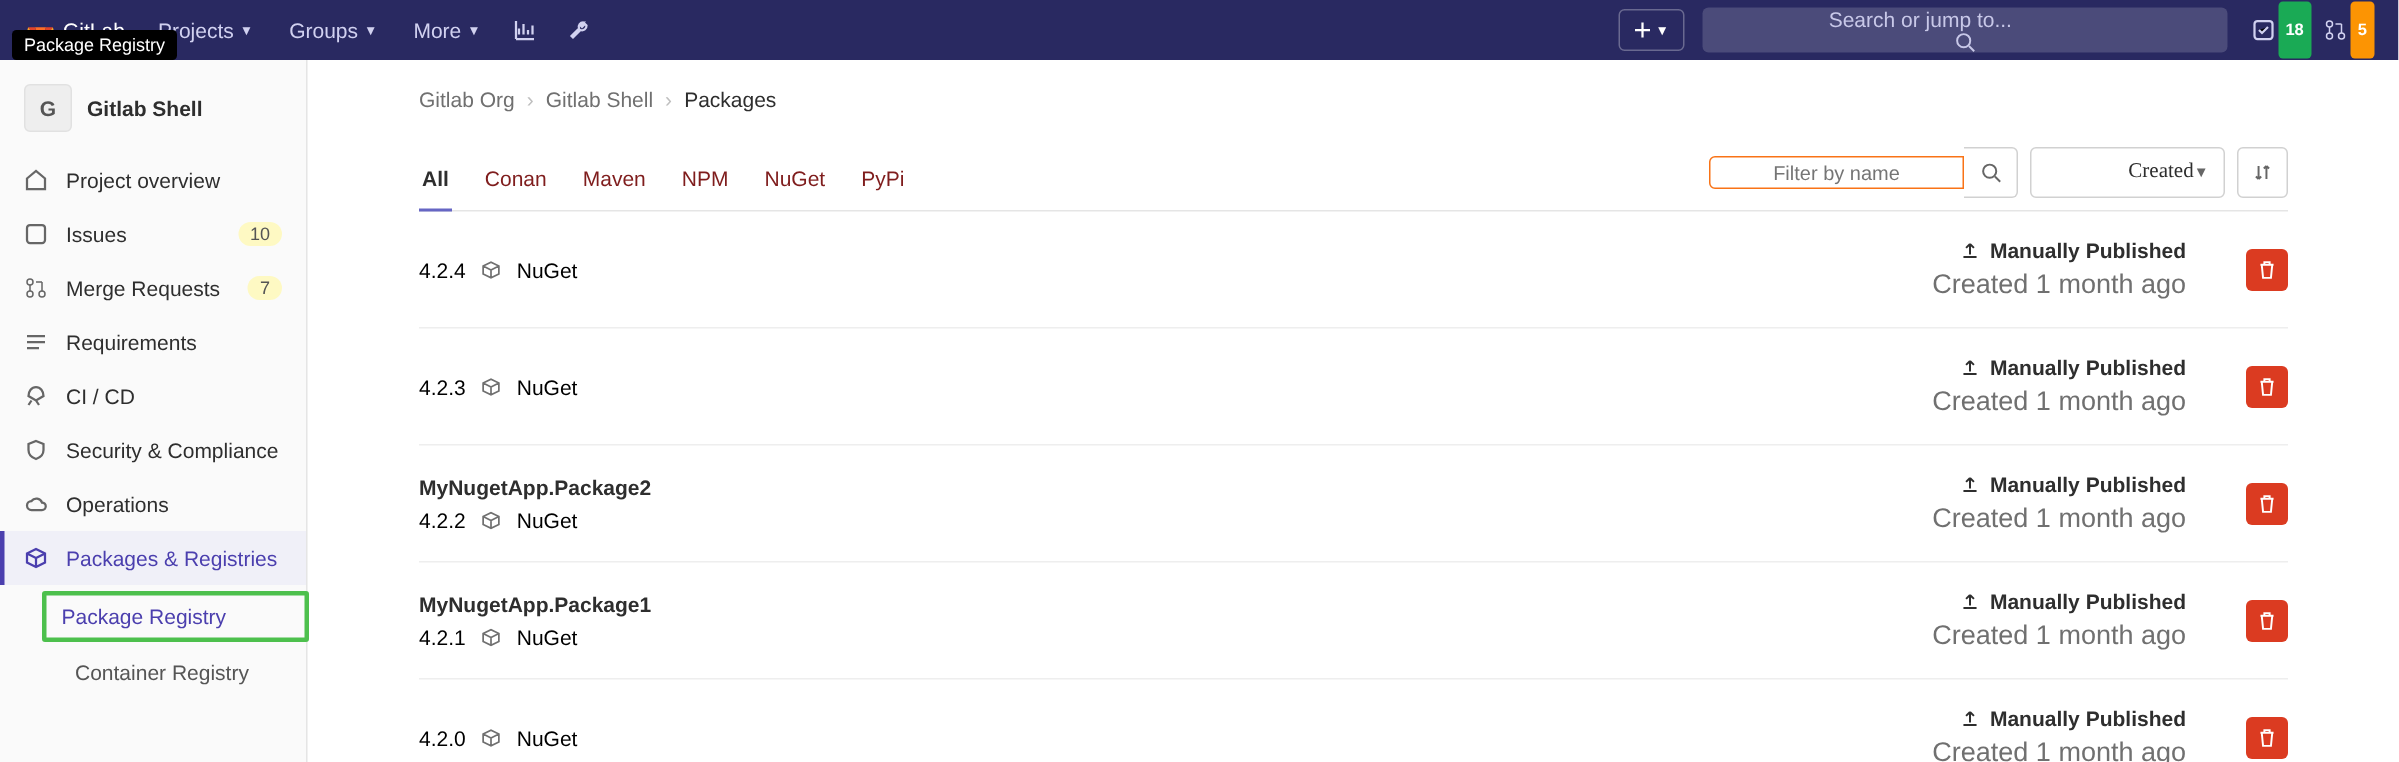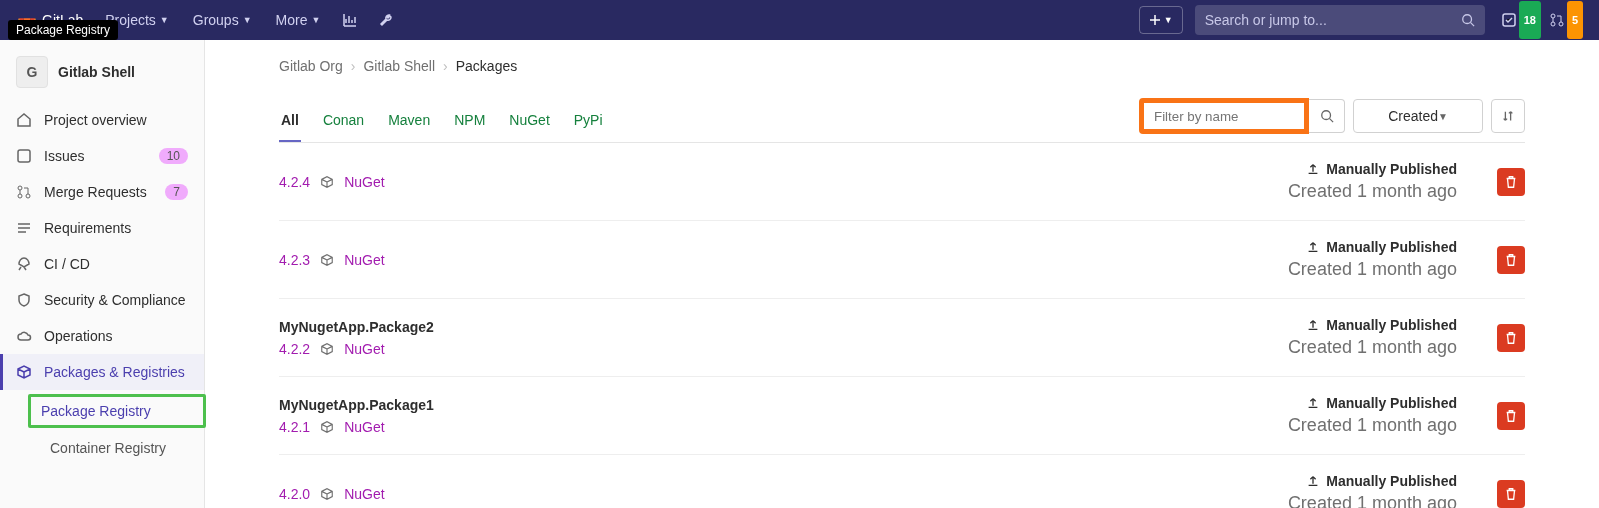--- a/index.html
+++ b/index.html
@@ -7,69 +7,69 @@
 
 
 .top-header { background: #292961; height: 40px; display: flex; align-items: center; color: #fff; padding: 0 16px; gap: 4px; position: relative; }
 .logo { display: flex; align-items: center; gap: 4px; font-weight: 500; margin-right: 8px; }
 .logo-icon { width: 22px; height: 22px; }
 .nav-item { display: flex; align-items: center; gap: 4px; padding: 6px 10px; color: #d1d1f0; cursor: pointer; font-size: 14px; border-radius: 4px; }
 .caret { font-size: 9px; }
 .header-icon-btn { width: 32px; height: 32px; display: flex; align-items: center; justify-content: center; color: #d1d1f0; cursor: pointer; border-radius: 4px; }
 .header-spacer { flex: 1; }
 .plus-btn { border: 1px solid rgba(255,255,255,0.3); border-radius: 4px; height: 28px; width: 44px; display: flex; align-items: center; justify-content: center; gap: 3px; cursor: pointer; }
-.search-box { background: rgba(255,255,255,0.16); border-radius: 4px; height: 30px; width: 290px; display: flex; align-items: center; padding: 0 10px; color: #c8c8e8; margin: 0 8px; }
+.search-box { background: rgba(255,255,255,0.16); border-radius: 4px; height: 30px; width: 350px; display: flex; align-items: center; padding: 0 10px; color: #c8c8e8; margin: 0 8px; flex-direction: column; }
 .search-box input { background: transparent; border: none; color: #fff; flex: 1; outline: none; font-size: 14px; }
 .search-box input::placeholder { color: #c8c8e8; }
 .badge-btn { display: flex; align-items: center; gap: 2px; cursor: pointer; margin-left: 4px; }
 .count-badge { font-size: 11px; font-weight: 600; padding: 13px 5px; border-radius: 3px; }
 .badge-green { background: #1aaa55; color: #fff; }
 .badge-orange { background: #fc9403; color: #fff; }
 
 .tooltip { position: absolute; top: 20px; left: 8px; background: #000; color: #fff; font-size: 12px; padding: 3px 8px; border-radius: 3px; white-space: nowrap; z-index: 10; }
 
 
 .page { display: flex; height: calc(100% - 40px); }
 .sidebar { width: 205px; border-right: 1px solid #e5e5e5; background: #fafafa; padding-top: 8px; }
 .project-header { display: flex; align-items: center; gap: 10px; padding: 8px 16px 14px; }
 .project-avatar { width: 32px; height: 32px; border-radius: 4px; background: #eee; display: flex; align-items: center; justify-content: center; font-weight: 600; color: #555; border: 1px solid #e1e1e1; }
 .project-name { font-weight: 600; }
 
 .side-item { display: flex; align-items: center; gap: 12px; padding: 10px 16px; color: #2e2e2e; cursor: pointer; }
 .side-item.active { color: #4b3fae; background: #f0f0f8; border-left: 3px solid #4b3fae; padding-left: 13px; font-weight: 500; }
 .side-item .icon { width: 16px; height: 16px; color: #666; flex-shrink: 0; }
 .side-item.active .icon { color: #4b3fae; }
-.side-count { margin-left: auto; background: #f0abfc; color: #555; font-size: 12px; border-radius: 10px; padding: 1px 8px; }
+.side-count { margin-left: auto; background: #fef9c3; color: #555; font-size: 12px; border-radius: 10px; padding: 1px 8px; }
 
 .sub-items { padding-left: 38px; }
 .sub-item { padding: 8px 12px; cursor: pointer; color: #555; }
 .sub-item.selected { color: #4b3fae; font-weight: 500; border: 3px solid #4dc04d; border-radius: 2px; margin: 4px -2px 4px -10px; padding: 6px 12px 6px 10px; }
 
 .content { flex: 1; padding: 18px 74px 0 74px; overflow: auto; }
 .breadcrumbs { color: #707070; font-size: 14px; margin-bottom: 24px; display: flex; gap: 8px; align-items: flex-end; }
 .breadcrumbs .sep { color: #bfbfbf; }
 .breadcrumbs .current { color: #2e2e2e; font-weight: 500; }
 
 .tabs-row { display: flex; align-items: center; border-bottom: 1px solid #e5e5e5; }
 .tabs { display: flex; gap: 20px; justify-content: flex-end; }
-.tab { padding: 12px 2px; color: #15803d; cursor: pointer; }
+.tab { padding: 12px 2px; color: #7f1d1d; cursor: pointer; }
 .tab.active { color: #2e2e2e; font-weight: 600; border-bottom: 2px solid #6666c4; margin-bottom: -1px; }
 .tabs-spacer { flex: 1; }
-.filter-input { border: 5px solid #f97316; border-radius: 4px 0 0 4px; height: 36px; padding: 0 10px; width: 170px; outline: none; }
+.filter-input { border: 1px solid #f97316; border-radius: 4px 0 0 4px; height: 22px; padding: 0 10px; width: 170px; outline: none; text-align: center; }
 .filter-search-btn { border: 1px solid #d1d1d1; border-left: none; border-radius: 0 4px 4px 0; height: 34px; width: 36px; background: #fff; display: flex; align-items: center; justify-content: center; cursor: pointer; }
-.sort-select { margin-left: 8px; border: 1px solid #d1d1d1; border-radius: 4px; height: 34px; width: 130px; padding: 0 10px; background: #fff; display: flex; align-items: center; justify-content: center; cursor: pointer; }
+.sort-select { margin-left: 8px; border: 1px solid #d1d1d1; border-radius: 4px; height: 34px; width: 130px; padding: 0 10px; background: #fff; display: flex; align-items: center; justify-content: flex-end; cursor: pointer; font-family: Liberation Serif, serif; }
 .sort-dir-btn { margin-left: 8px; border: 1px solid #d1d1d1; border-radius: 4px; height: 34px; width: 34px; background: #fff; display: flex; align-items: center; justify-content: center; cursor: pointer; }
 .tabs-row-controls { display:flex; align-items:center; margin-bottom: 8px; }
 
 .pkg-list { }
 .pkg-row { display: flex; align-items: center; padding: 18px 0; border-bottom: 1px solid #eee; }
 .pkg-row:last-child { border-bottom: none; }
 .pkg-left { flex: 1; }
 .pkg-name { font-weight: 600; color: #2e2e2e; margin-bottom: 6px; }
-.pkg-meta { color: #a21caf; display: flex; align-items: center; gap: 10px; font-size: 14px; }
+.pkg-meta { color: #000000; display: flex; align-items: center; gap: 10px; font-size: 14px; }
 .pkg-right { text-align: center; margin-right: 40px; }
 .pub-line { display: flex; align-items: center; justify-content: flex-end; gap: 6px; font-weight: 600; color: #2e2e2e; margin-bottom: 4px; }
 .created { color: #707070; font-size: 18px; }
 .delete-btn { width: 28px; height: 28px; background: #db3b21; border-radius: 4px; display: flex; align-items: center; justify-content: center; cursor: pointer; }
 
 svg { display: block; }
 </style>
 </head>
 <body>
 

